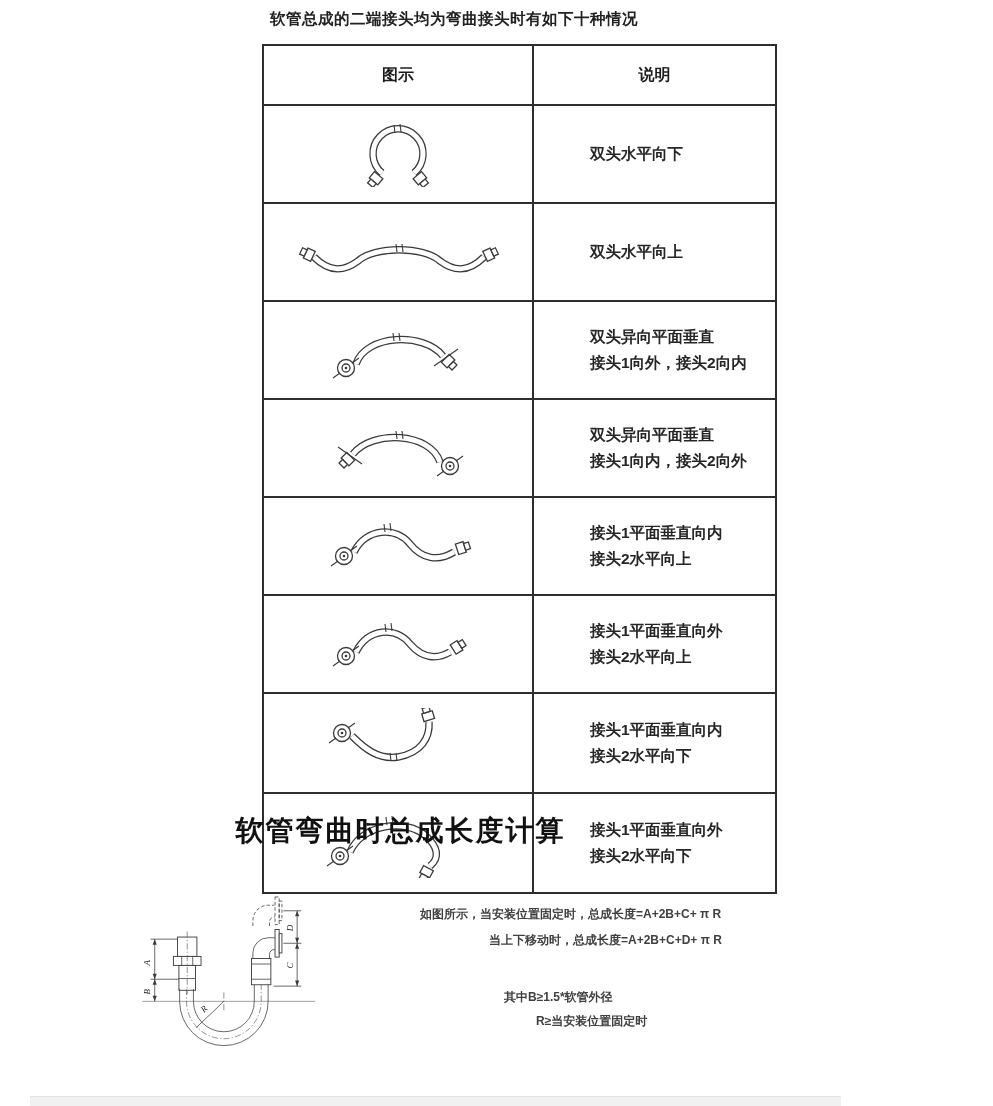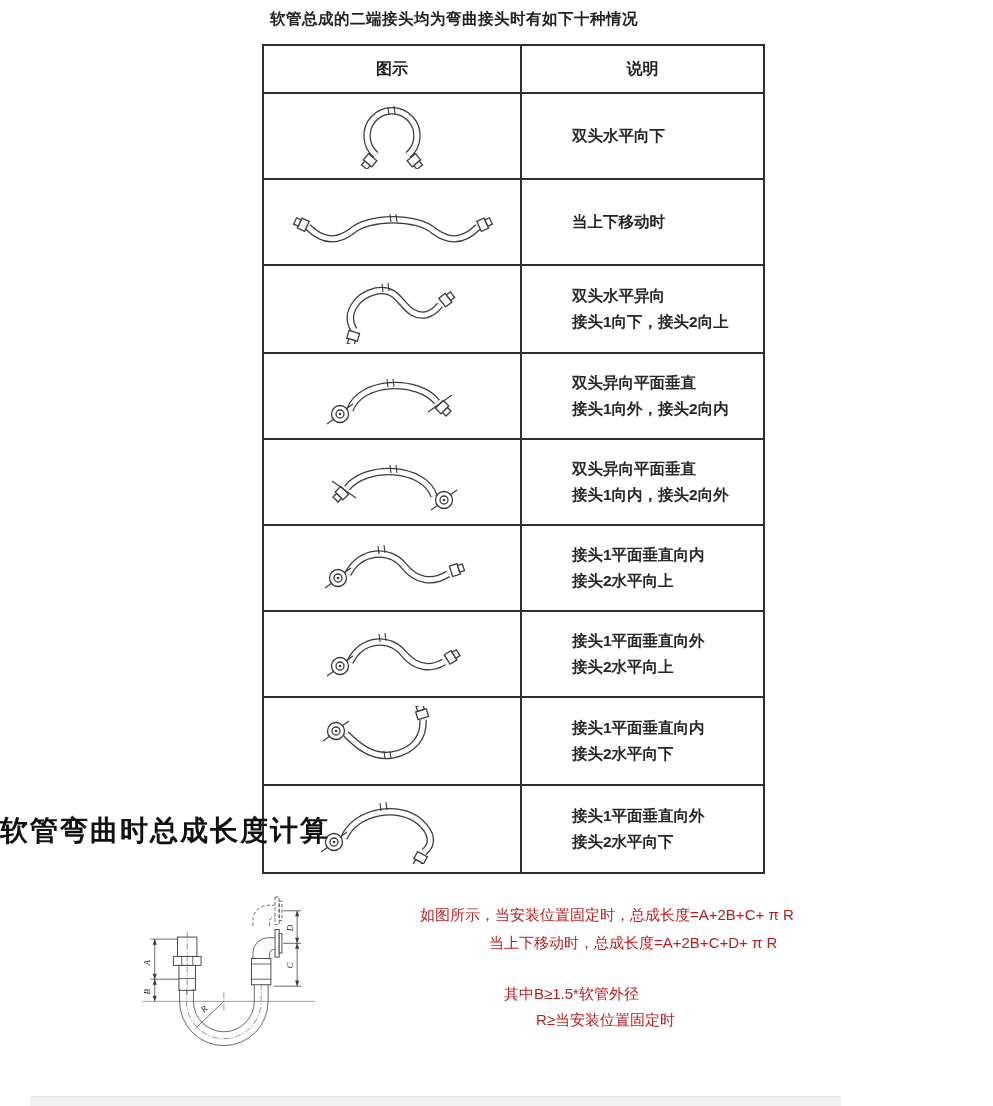--- a/index.html
+++ b/index.html
@@ -2,43 +2,43 @@
 <html><head>
 <meta charset="utf-8">
 <style>
   html,body{margin:0;padding:0;background:#fff;}
   .page{position:relative;width:841px;height:1106px;background:#ffffff;overflow:hidden;
         font-family:"Liberation Sans","DejaVu Sans",sans-serif;color:#1f1f1f;}
   
   .intro{position:absolute;left:270px;top:9px;font-size:15.5px;font-weight:700;letter-spacing:.5px;color:#222;}
   
   table.spec{position:absolute;left:262px;top:44px;border-collapse:collapse;table-layout:fixed;}
-  table.spec th,table.spec td{border:2px solid #2e2e2e;padding:8px;}
+  table.spec th,table.spec td{border:2px solid #2e2e2e;padding:14px;}
   table.spec th{height:30px;font-size:16px;font-weight:700;text-align:center;color:#1c1c1c;}
   .col-draw{width:240px;}
   .col-desc{width:243px;}
   td.cell-draw{height:68px;text-align:center;vertical-align:middle;}
   td.cell-desc{height:68px;vertical-align:middle;}
   .desc-lines{padding-left:42px;font-size:15.5px;font-weight:600;line-height:26px;color:#262626;}
   
   svg.hose{display:block;margin:0 auto;}
   .tube-o{stroke:#3a3a3a;stroke-width:7.5;fill:none;}
   .tube-i{stroke:#ffffff;stroke-width:5;fill:none;}
   .thin{stroke:#3a3a3a;stroke-width:1.1;fill:none;}
   .fit{fill:#ffffff;stroke:#3a3a3a;stroke-width:1.3;}
   .cl{stroke:#555;stroke-width:.9;fill:none;stroke-dasharray:9 3 2 3;}
   .ph{stroke-dasharray:5 3;}
   .dot{fill:#3a3a3a;stroke:none;}
   
-  .section-title{position:absolute;left:0;right:40px;top:812px;text-align:left;
+  .section-title{position:absolute;left:0;right:40px;top:812px;text-align:center;
         font-size:28px;font-weight:800;letter-spacing:2px;color:#111;}
   
-  .calc{position:absolute;left:420px;top:906px;font-size:15px;font-weight:400;color:#b91c1c;}
+  .calc{position:absolute;left:420px;top:906px;font-size:12px;font-weight:700;color:#404040;}
   .calc .l2{margin-left:69px;margin-top:9px;}
-  .calc .n1{margin-left:84px;margin-top:32px;}
+  .calc .n1{margin-left:84px;margin-top:40px;}
   .calc .n2{margin-left:116px;margin-top:7px;}
   
   .diagram{position:absolute;left:125px;top:855px;}
   .dimtext{font-family:"Liberation Serif","DejaVu Serif",serif;font-style:italic;font-size:13px;fill:#222;}
   
   .edge-right{position:absolute;left:986px;top:0;width:2px;height:1106px;background:#9a9a9a;}
   .footer-bar{position:absolute;left:30px;right:0;top:1096px;height:10px;background:#f1f1f1;border-top:1px solid #e3e3e3;}
 </style>
 </head>
 <body>
@@ -97,42 +97,25 @@
           <svg class="hose" width="240" height="66" viewBox="0 0 240 66">
             <path class="tube-o" d="M 36 38 C 50 52 64 54 80 42 C 96 27 146 27 162 42 C 178 54 192 52 206 38"></path>
             <path class="tube-i" d="M 36 38 C 50 52 64 54 80 42 C 96 27 146 27 162 42 C 178 54 192 52 206 38"></path>
             <path class="thin" d="M 118 25 L 119 33 M 124 25 L 125 33"></path>
             <use href="#fit-end" transform="translate(34,37) rotate(115)"></use>
             <use href="#fit-end" transform="translate(208,37) rotate(-115)"></use>
           </svg>
         </td>
         <td class="cell-desc">
             <div class="desc-lines">
-          <div>当上下移动时</div>
-        </div>
-          </td>
-      </tr>
-
-      <tr>
-        <td class="cell-draw">
-          <svg class="hose" width="240" height="70" viewBox="0 0 240 70">
-            <path class="tube-o" d="M 82 56 C 72 40 84 22 104 17 C 124 13 128 30 140 38 C 150 44 160 41 168 31"></path>
-            <path class="tube-i" d="M 82 56 C 72 40 84 22 104 17 C 124 13 128 30 140 38 C 150 44 160 41 168 31"></path>
-            <path class="thin" d="M 110 10 L 111 18 M 116 9 L 117 17"></path>
-            <use href="#fit-end" transform="translate(82,59) rotate(16)"></use>
-            <use href="#fit-end" transform="translate(171,28) rotate(-128)"></use>
-          </svg>
-        </td>
-        <td class="cell-desc">
-            <div class="desc-lines">
-          <div>双头水平异向</div>
-          <div>接头1向下，接头2向上</div>
-        </div>
-          </td>
-      </tr>
+          <div>双头水平向上</div>
+        </div>
+          </td>
+      </tr>
+
 
 
       <tr>
         <td class="cell-draw">
           <svg class="hose" width="240" height="68" viewBox="0 0 240 68">
             <path class="tube-o" d="M 78 48 C 88 18 146 16 165 40"></path>
             <path class="tube-i" d="M 78 48 C 88 18 146 16 165 40"></path>
             <path class="thin" d="M 115 17 L 116 25 M 121 17 L 122 25"></path>
             <use href="#flange" transform="translate(68,52)"></use>
             <use href="#fit-end" transform="translate(168,43) rotate(-45)"></use>

